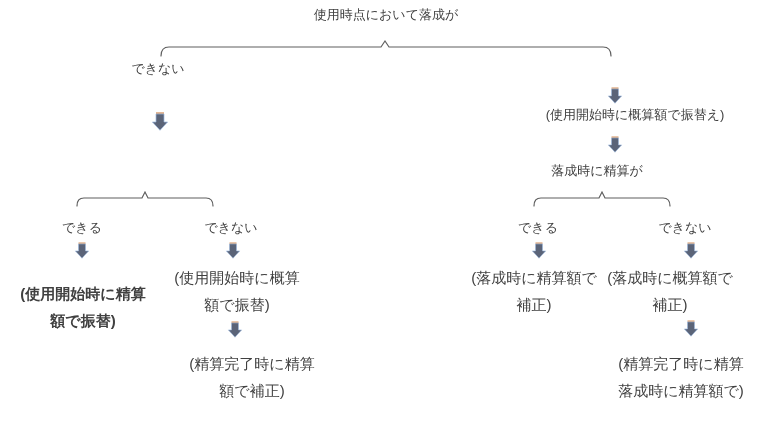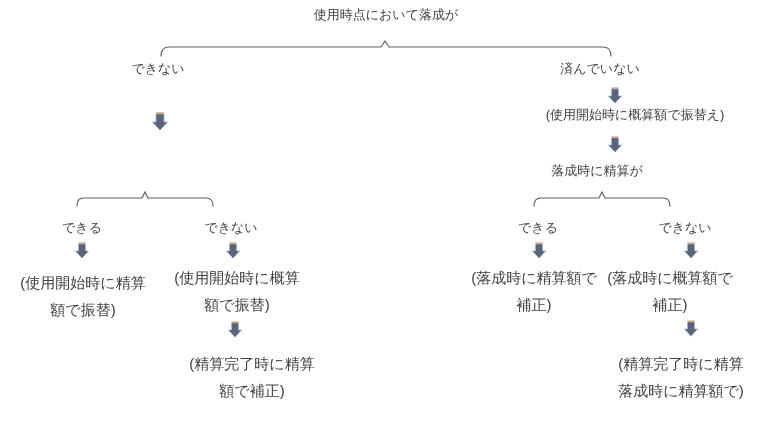--- a/index.html
+++ b/index.html
@@ -28,21 +28,20 @@
 
 <div style="position:absolute;inset:0;">
 
   <div class="node" style="left:286px;top:5px;width:200px;">使用時点において落成が</div>
 
   <svg class="shape" style="left:155px;top:38px;" width="462" height="20" viewBox="0 0 462 20">
     <path class="br" d="M6,18 Q6,9 14,9 L226,9 L230,3 L234,9 L448,9 Q456,9 456,18"></path>
   </svg>
 
   <div class="node" style="left:108px;top:59px;width:100px;">できない</div>
-  <div class="node" style="left:550px;top:59px;width:100px;">済んでいない</div>
 
   <svg class="shape" style="left:152px;top:112px;" width="16" height="19" viewBox="0 0 16 19">
     <rect class="a-top" x="4" y="0.3" width="8" height="1.6"></rect>
     <polygon class="a-body" points="4,2 12,2 12,10 15.6,10 8,18.3 0.4,10 4,10"></polygon>
   </svg>
 
 
   <svg class="shape" style="left:72px;top:190px;" width="146" height="17" viewBox="0 0 146 17">
     <path class="br" d="M5,16 Q5,8 12,8 L70,8 L73,2 L76,8 L134,8 Q141,8 141,16"></path>
   </svg>
@@ -52,21 +51,21 @@
 
   <svg class="shape" style="left:75px;top:242px;" width="14" height="17" viewBox="0 0 16 19">
     <rect class="a-top" x="4" y="0.3" width="8" height="1.6"></rect>
     <polygon class="a-body" points="4,2 12,2 12,10 15.6,10 8,18.3 0.4,10 4,10"></polygon>
   </svg>
   <svg class="shape" style="left:226px;top:242px;" width="14" height="17" viewBox="0 0 16 19">
     <rect class="a-top" x="4" y="0.3" width="8" height="1.6"></rect>
     <polygon class="a-body" points="4,2 12,2 12,10 15.6,10 8,18.3 0.4,10 4,10"></polygon>
   </svg>
 
-  <div class="block" style="left:8px;top:269px;width:150px;">
+  <div class="block" style="left:8px;top:280px;width:150px;font-weight:bold;">
     <span class="ln">(使用開始時に精算</span>
     <span class="ln">額で振替)</span>
   </div>
   <div class="block" style="left:162px;top:264px;width:150px;">
     <span class="ln">(使用開始時に概算</span>
     <span class="ln">額で振替)</span>
   </div>
 
   <svg class="shape" style="left:228px;top:321px;" width="14" height="17" viewBox="0 0 16 19">
     <rect class="a-top" x="4" y="0.3" width="8" height="1.6"></rect>

